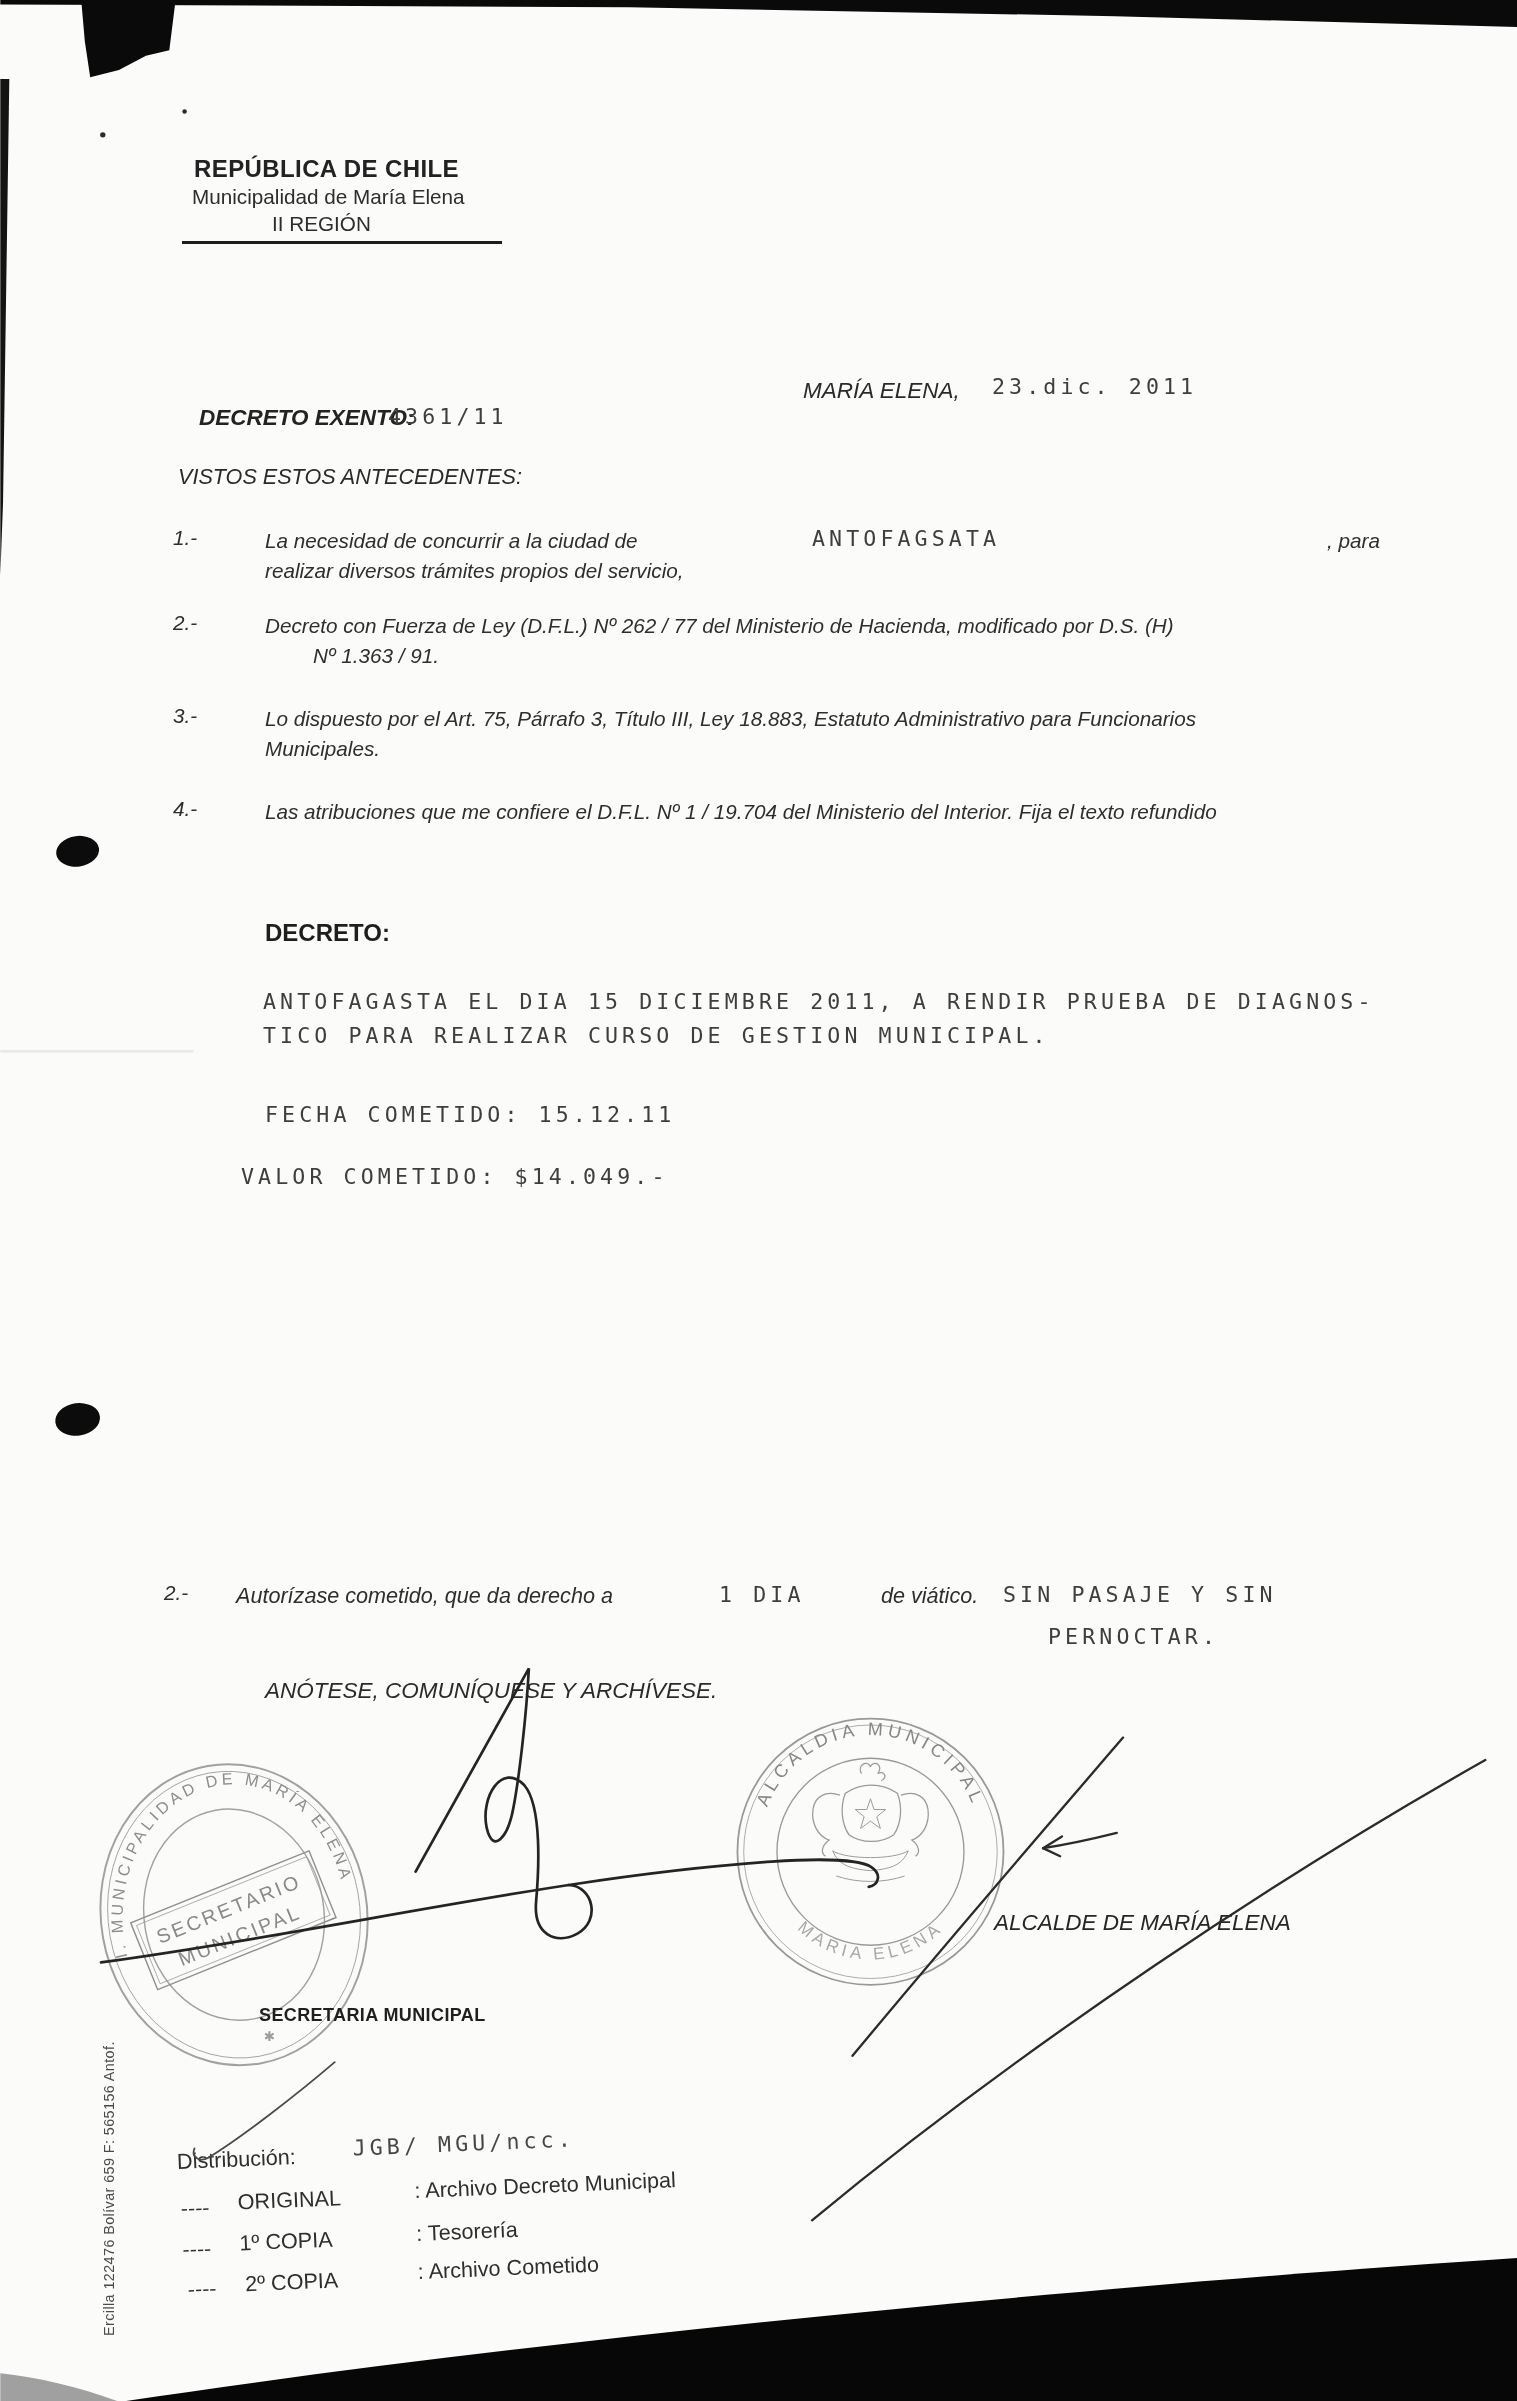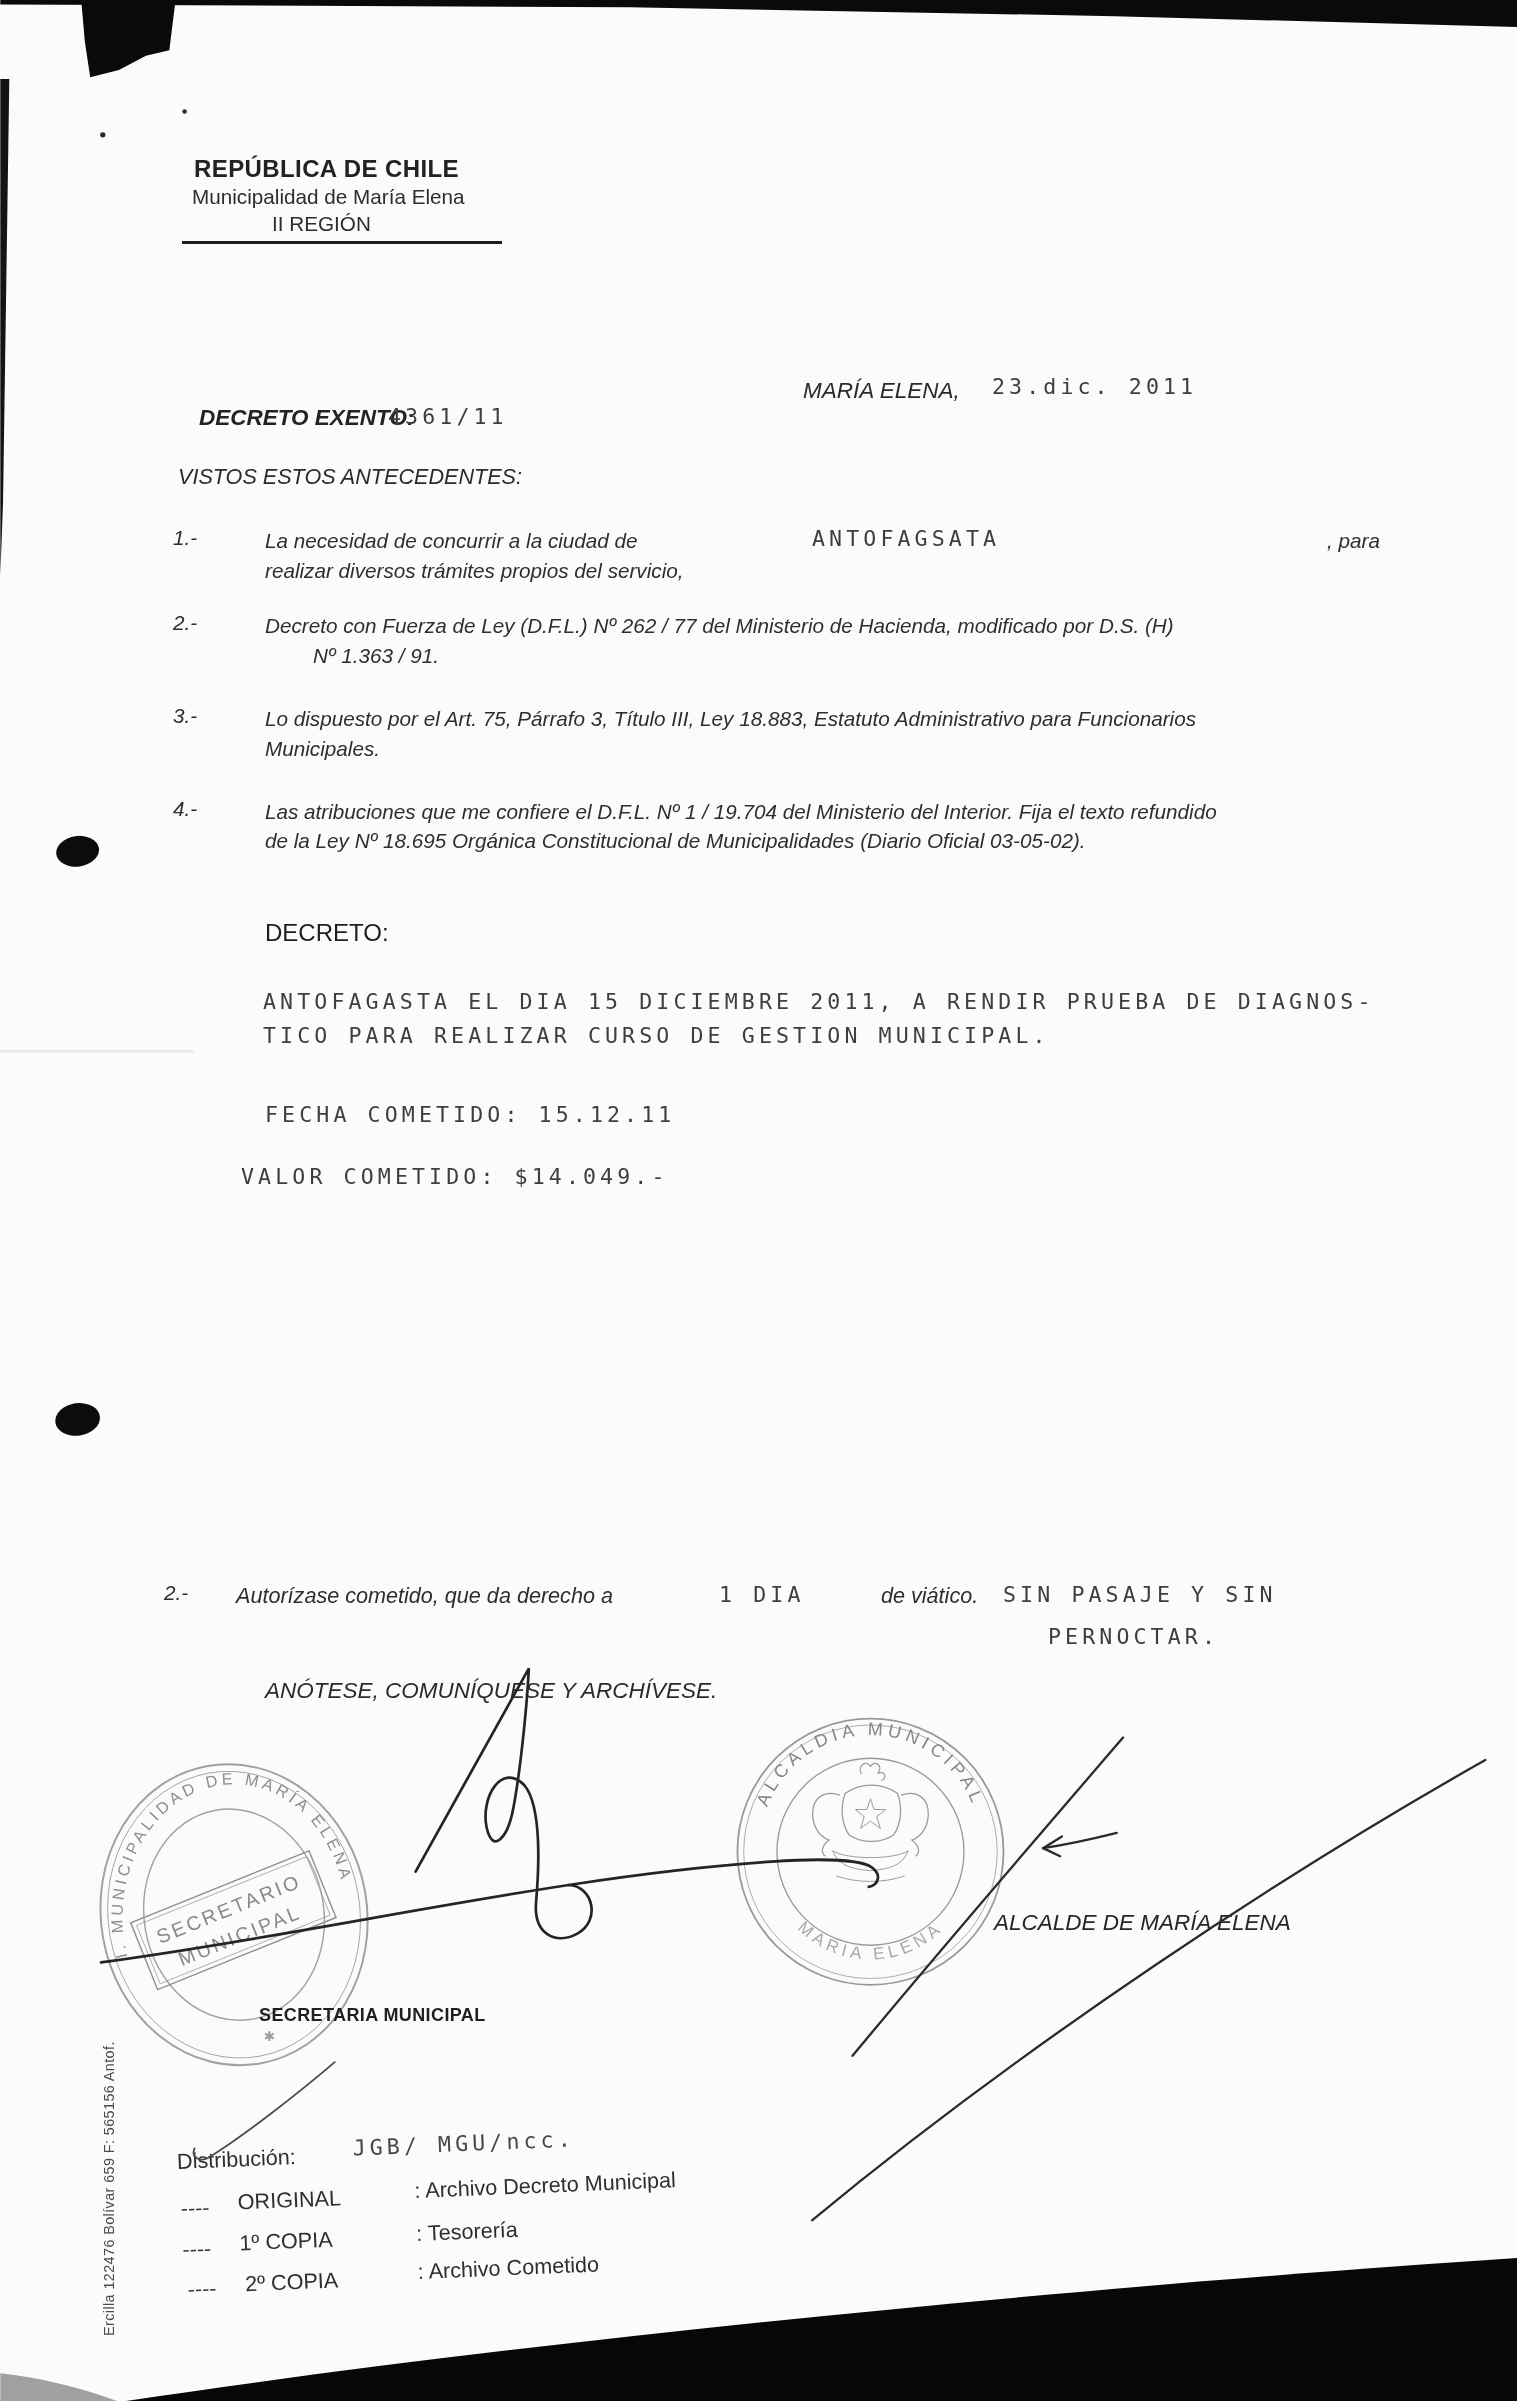--- a/index.html
+++ b/index.html
@@ -1,20 +1,20 @@
 <!DOCTYPE html>
 <html style="font-size:14.4px"><head>
 <meta charset="utf-8">
 <style>
   html,body{margin:0;padding:0;background:#e8e8e8;}
   .page{position:relative;width:1518px;height:2401px;background:#fbfbfa;overflow:hidden;
         font-family:"Liberation Sans",sans-serif;color:#2a2a2a;}
   .abs{position:absolute;white-space:nowrap;}
   .it{font-style:italic;}
-  .bd{font-weight:normal;}
+  .bd{font-weight:bold;}
   .body-it{font-style:italic;font-size:20.7px;line-height:30px;color:#2e2e2e;}
   .typed{font-family:"DejaVu Sans Mono",monospace;font-size:21.6px;letter-spacing:4.1px;
          color:#3e3e3e;}
   .typed-dim{font-family:"DejaVu Sans Mono",monospace;font-size:21.6px;letter-spacing:4.1px;color:#474747;}
   .hdr1{font-weight:bold;font-size:24px;letter-spacing:0.4px;color:#222;}
   .hdr2{font-size:20.7px;color:#2d2d2d;}
   .hline{position:absolute;background:#1d1d1d;height:2.7px;}
   .num{font-style:italic;font-size:20.7px;color:#2e2e2e;}
   .label-bd-it{font-weight:bold;font-style:italic;font-size:22.5px;color:#232323;}
   .title-bold{font-weight:bold;font-size:18px;letter-spacing:0.4px;color:#1f1f1f;}
@@ -108,21 +108,20 @@
     <div class="abs num" style="left:173px;top:611px;">2.-</div>
     <div class="abs body-it" style="left:265px;top:611px;">Decreto con Fuerza de Ley (D.F.L.) Nº 262 / 77 del Ministerio de Hacienda, modificado por D.S. (H)</div>
     <div class="abs body-it" style="left:265px;top:641px;margin-left:48px;">Nº 1.363 / 91.</div>
 
     <div class="abs num" style="left:173px;top:704px;">3.-</div>
     <div class="abs body-it" style="left:265px;top:704px;">Lo dispuesto por el Art. 75, Párrafo 3, Título III, Ley 18.883, Estatuto Administrativo para Funcionarios</div>
     <div class="abs body-it" style="left:265px;top:734px;">Municipales.</div>
 
     <div class="abs num" style="left:173px;top:797px;">4.-</div>
     <div class="abs body-it" style="left:265px;top:797px;">Las atribuciones que me confiere el D.F.L. Nº 1 / 19.704 del Ministerio del Interior. Fija el texto refundido</div>
-    <div class="abs body-it" style="left:265px;top:826px;">de la Ley Nº 18.695 Orgánica Constitucional de Municipalidades (Diario Oficial 03-05-02).</div>
 
     <div class="abs bd" style="left:265px;top:919px;font-size:24px;color:#1e1e1e;">DECRETO:</div>
     <div class="abs typed" style="left:263px;top:989px;">ANTOFAGASTA EL DIA 15 DICIEMBRE 2011, A RENDIR PRUEBA DE DIAGNOS-</div>
     <div class="abs typed" style="left:263px;top:1023px;">TICO PARA REALIZAR CURSO DE GESTION MUNICIPAL.</div>
 
     <div class="abs typed" style="left:265px;top:1102px;">FECHA COMETIDO: 15.12.11</div>
     <div class="abs typed" style="left:241px;top:1164px;">VALOR COMETIDO: $14.049.-</div>
 
     <div class="abs num" style="left:164px;top:1581px;">2.-</div>
     <div class="abs body-it" style="left:236px;top:1581px;font-size:21.6px;">Autorízase cometido, que da derecho a</div>

